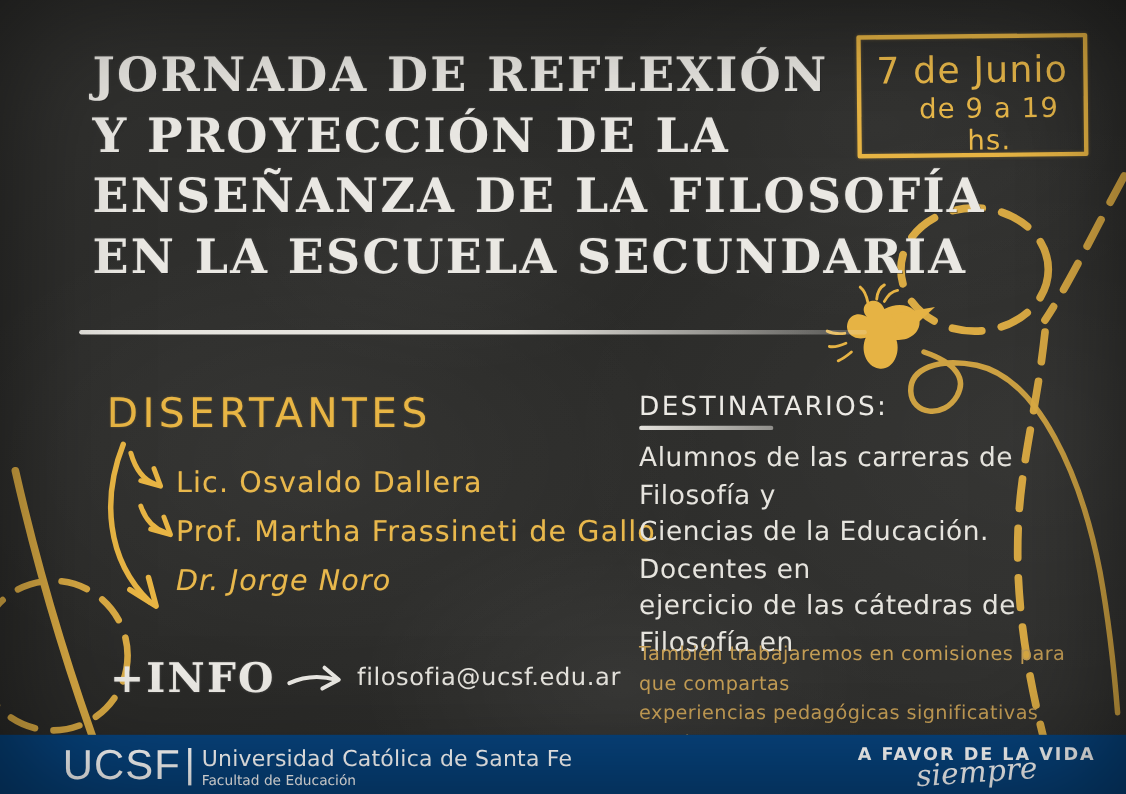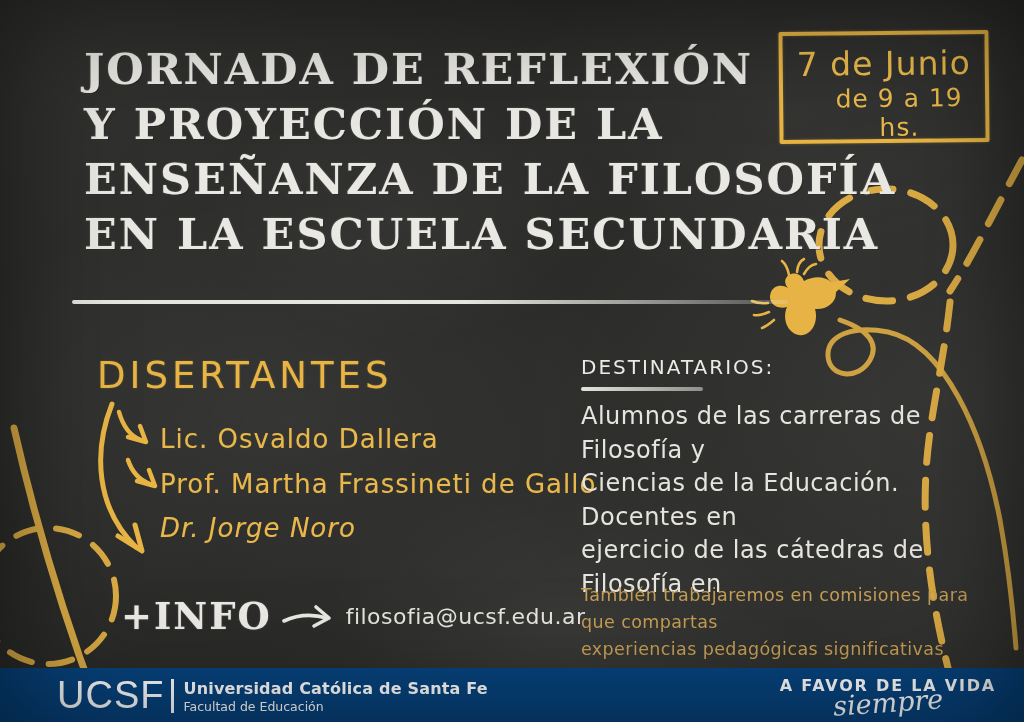--- a/index.html
+++ b/index.html
@@ -47,52 +47,52 @@
   .speaker-item {
     position:absolute; left:160px; font-size:26px; letter-spacing:1px; color:#e9b84c;
     text-shadow:0 0 1px rgba(232,181,68,.3);
   }
   .speaker-1 { top:424px; }
   .speaker-2 { top:469px; }
   .speaker-3 { top:513px;font-style:italic; }
 
   .audience-heading {
     position:absolute; left:581px; top:355px;
-    font-size:20px; letter-spacing:2px; color:#eceae5;
+    font-size:24px; letter-spacing:2px; color:#eceae5;
   }
   .audience-underline {
     position:absolute; left:581px; top:387px; width:122px; height:4px; border-radius:2px;
     background:linear-gradient(to right, rgba(238,236,230,.95), rgba(238,236,230,.5));
   }
   .audience-body {
     position:absolute; left:581px; top:400px; width:400px;
     font-size:24px; line-height:33.5px; letter-spacing:.5px; color:#e6e4de;
   }
   .audience-note {
     position:absolute; left:581px; top:582px; width:400px;
     font-size:17.5px; line-height:27px; letter-spacing:.4px; color:#c59e55;
   }
 
-  .info { position:absolute; left:121px; top:594px; display:flex; align-items:center;text-align:center; }
+  .info { position:absolute; left:100px; top:594px; display:flex; align-items:center;text-align:center; }
   .info-label {
     font-family:"DejaVu Serif", serif; font-weight:700; font-size:37px;
     color:#eceae5; letter-spacing:2px; text-shadow:0 0 2px rgba(255,255,255,.25);
   }
   .info-arrow { margin:8px 4px 0 10px; }
   .info-email { font-size:22px; color:#e6e4de; margin-left:6px; letter-spacing:.5px; }
 
   .footer {
     position:absolute; left:0; bottom:0; width:1024px; height:54px;
     background:#07437d; color:#fff;
   }
   .footer-brand { position:absolute; left:57px; top:7px; display:flex; align-items:center; }
   .footer-logo { font-family:"Liberation Sans", sans-serif; font-size:38px; letter-spacing:1px; line-height:40px; }
   .footer-divider { width:3px; height:34px; background:#fff; margin:2px 9px 0 7px; }
   .footer-org { padding-top:2px; }
-  .footer-org-name { font-size:16px; letter-spacing:.2px;font-weight:bold; }
+  .footer-org-name { font-size:20px; letter-spacing:.2px; }
   .footer-org-unit { font-size:12.5px; margin-top:1px; }
   .footer-slogan { position:absolute; right:28px; top:8px; text-align:center; }
   .slogan-top { font-size:16px; font-weight:700; letter-spacing:1.8px; }
   .slogan-script {
     font-family:"DejaVu Serif", serif; font-style:italic; font-size:27px;
     margin-top:-8px; transform:rotate(-4deg);
   }
 </style>
 </head>
 <body>

